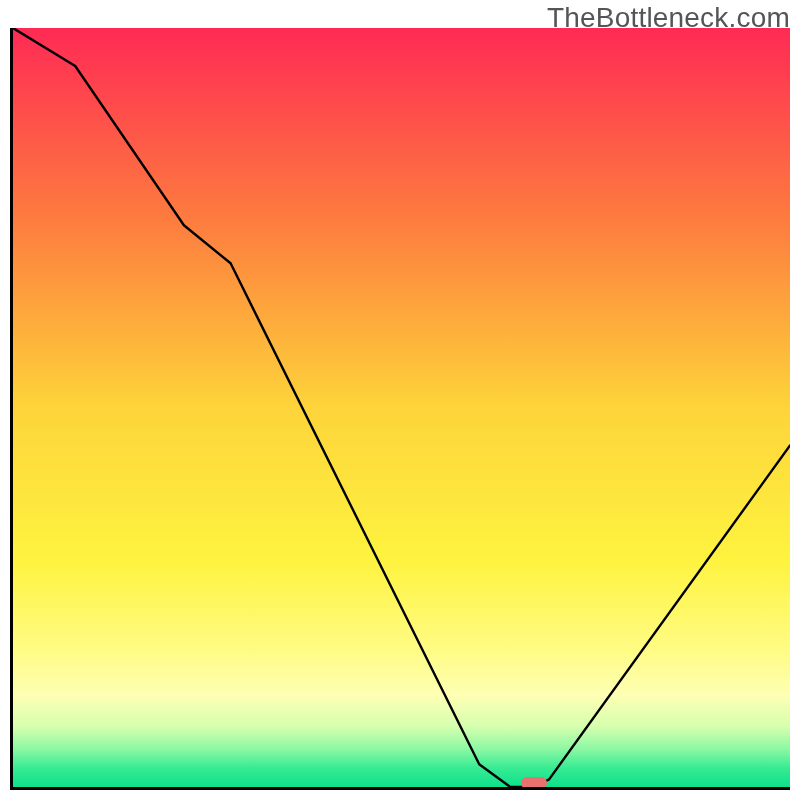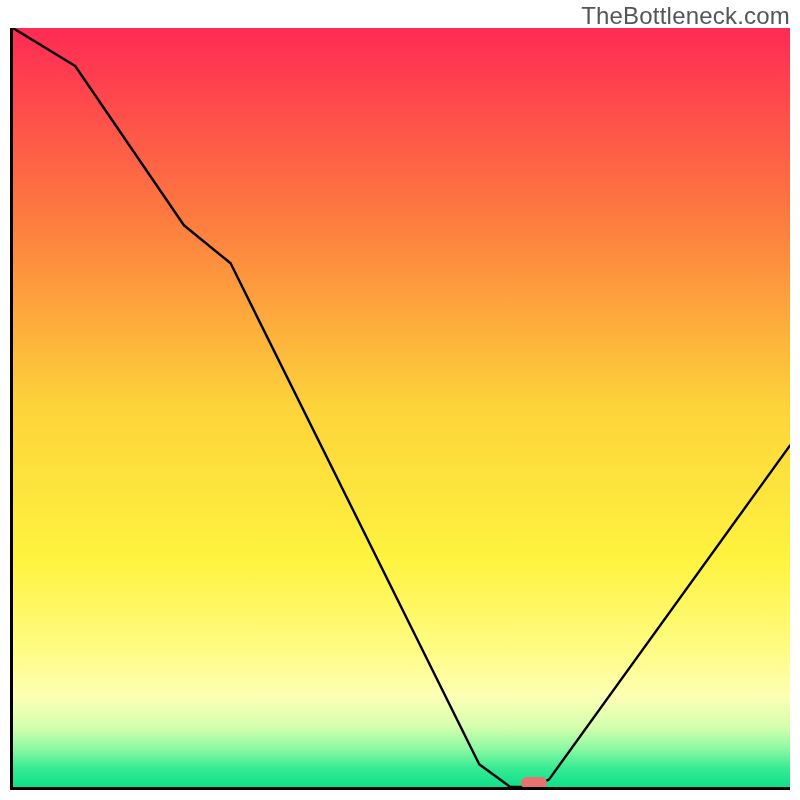--- a/index.html
+++ b/index.html
@@ -7,21 +7,21 @@
     padding: 0;
     width: 800px;
     height: 800px;
     background: #ffffff;
     font-family: Arial, Helvetica, sans-serif;
   }
   .watermark {
     position: absolute;
     top: 2px;
     right: 10px;
-    font-size: 24px;
+    font-size: 28px;
     font-weight: 400;
     color: #555555;
     letter-spacing: 0.2px;
   }
   .chart-frame {
     position: absolute;
     top: 28px;
     left: 10px;
     width: 780px;
     height: 762px;

